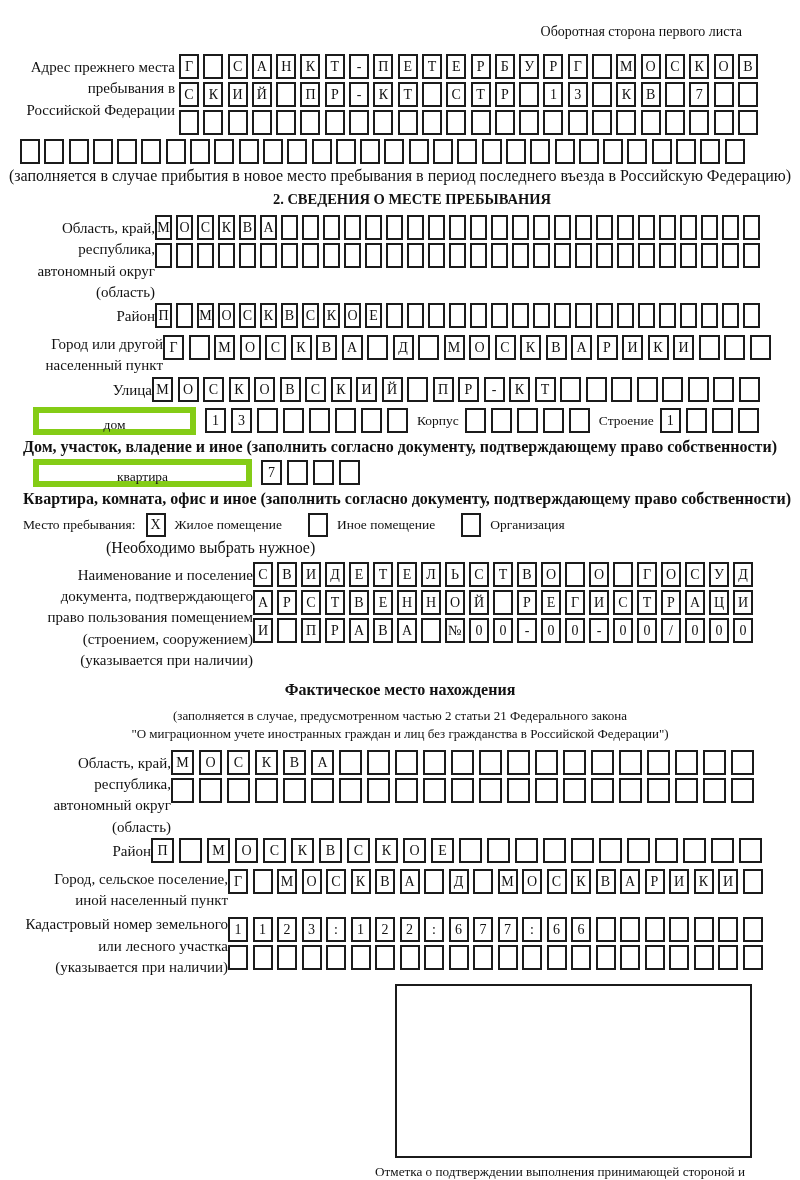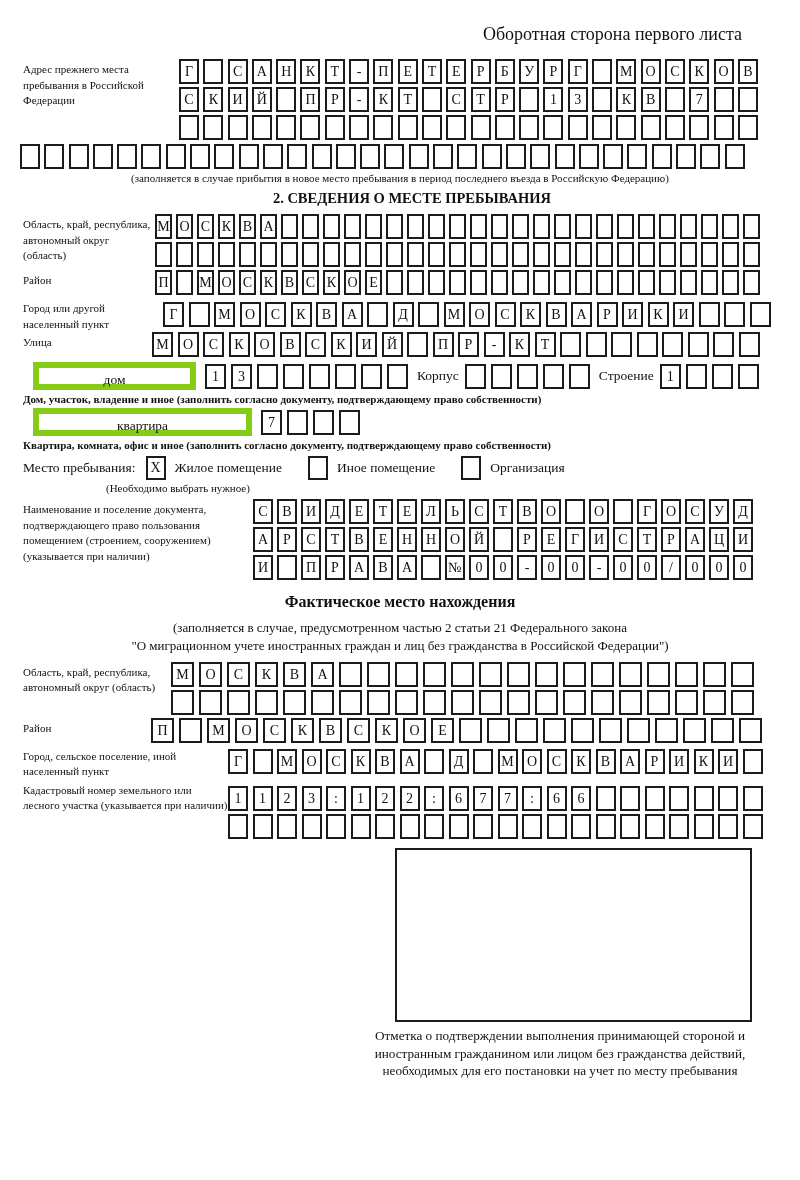--- a/index.html
+++ b/index.html
@@ -1,25 +1,25 @@
 <!DOCTYPE html>
 <html><head>
 <meta charset="utf-8">
 <style>
   html,body{margin:0;padding:0;background:#fff;}
   .page{
     position:relative;width:800px;height:1180px;overflow:hidden;
     background:#fff;color:#111;
     font-family:"Liberation Serif","DejaVu Serif",serif;
   }
-  .corner{ text-align:right; padding:24px 58px 0 0; font-size:18px; }
+  .corner{ text-align:right; padding:24px 58px 0 0; font-size:14px; }
 
   .ml{ margin-left:23px; }
   .field{ display:flex; align-items:flex-start; }
-  .flabel{ font-size:11px; line-height:1.42; flex:none; padding-top:3px; }
+  .flabel{ font-size:15px; line-height:1.42; flex:none; padding-top:3px;text-align:right; }
   .w150{ width:152px; padding-right:4px; }
   .w132{ width:132px; }
   .w140{ width:140px; }
   .w129{ width:129px; }
   .w230{ width:230px; }
   .w148{ width:148px; }
   .w128{ width:128px; }
   .w205{ width:205px; }
 
   .cellrow{ display:flex; margin-bottom:3px; }
@@ -31,21 +31,21 @@
   .cr-top .cell{ width:20px; margin-right:4.3px; }
   .cr-sm  .cell{ width:17px; margin-right:4px; }
   .cr-md  .cell{ width:20px; margin-right:4px; }
   .cr-md25 .cell{ width:21px; margin-right:4.5px; }
   .cr-lg  .cell{ width:23px; margin-right:5px; }
   .cr-xmd .cell{ width:20px; margin-right:4.5px; }
   .cr-num .cell{ width:21px; margin-right:5px; }
 
   .top-field{ margin-top:14px; }
   .fullrow{ margin-left:20px; margin-top:1px; }
-  .note{ font-size:11px; }
+  .note{ font-size:16px; }
   .center{ text-align:center; }
   .sec-title{ text-align:center; font-weight:bold; font-size:14.5px; margin:6px 0 7px 0;padding-left:24px; }
 
   .domrow{ display:flex; align-items:center; margin:2px 0 3px 33px; }
   .bigbox{
     box-sizing:border-box; border:6px solid #84cc16; height:28px; flex:none;
     text-align:center; font-size:13.5px; line-height:24px; margin-right:9px;
   }
   .bw163{ width:163px; }
   .bw197{ width:219px; }

